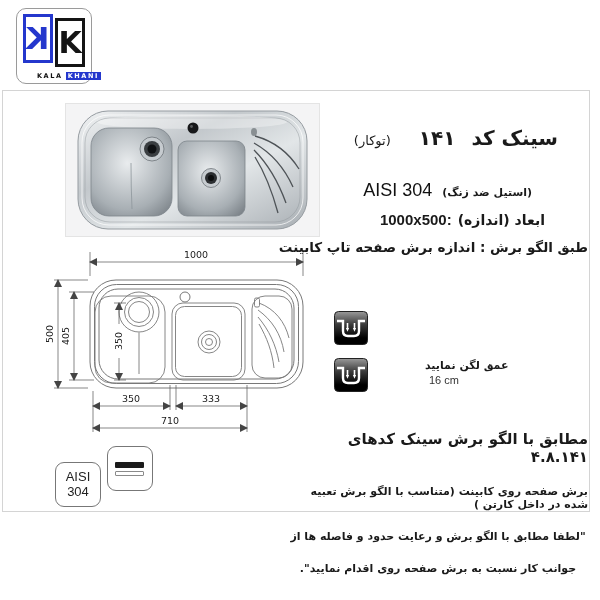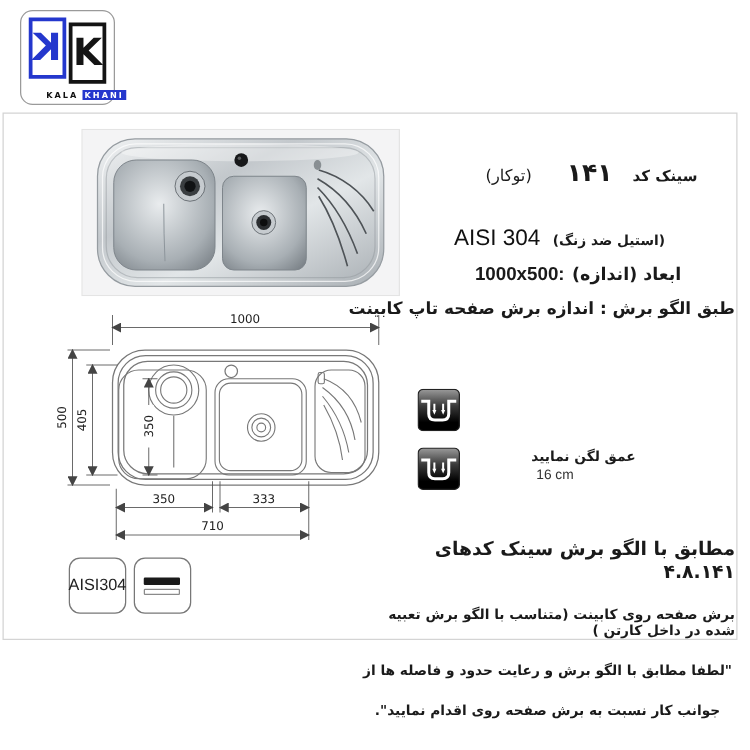--- a/index.html
+++ b/index.html
@@ -21,21 +21,21 @@
 
   
   .frame{left:2px;top:90px;width:586px;height:420px;border:1px solid #d4d4d4;}
 
   
   .photo{left:65px;top:103px;width:255px;height:134px;}
 
   
   .rtl-row{display:flex;align-items:baseline;}
   .title-line{right:42px;top:126px;}
-  .title-main{font-size:12px;font-weight:700;}
+  .title-main{font-size:20px;font-weight:700;}
   .title-code{font-size:20px;font-weight:700;margin:0 16px 0 0;}
   .title-mount{font-size:13px;font-weight:400;margin-right:28px;}
   .aisi-line{right:68px;top:180px;}
   .aisi-note{font-size:11px;font-weight:700;margin-left:10px;}
   .aisi-grade{font-family:"Liberation Sans",sans-serif;font-size:18px;color:#111;}
   .size-line{right:55px;top:211px;}
   .size-label{font-size:14px;font-weight:700;margin-left:6px;}
   .size-value{font-size:15px;font-weight:600;font-family:"Liberation Sans",sans-serif;}
   .pattern-line{right:12px;top:239px;font-size:13.5px;font-weight:600;}
 
@@ -49,21 +49,21 @@
   .depth-value{font-size:11px;font-weight:400;color:#333;display:block;margin:2px 0 0 4px;font-family:"Liberation Sans",sans-serif;}
 
   
   .footer-block{right:12px;top:430px;width:300px;text-align:right;}
   .footer-heading{font-size:15px;font-weight:700;display:block;}
   .footer-line{font-size:11px;font-weight:700;display:block;margin-top:19px;}
   .footer-center{text-align:center;}
 
   
   .stamp-box{box-sizing:border-box;width:46px;height:45px;border:1.6px solid #777;border-radius:9px;background:#fff;}
-  .stamp-aisi{left:55px;top:446px;display:flex;align-items:center;justify-content:center;}
+  .stamp-aisi{left:55px;top:462px;display:flex;flex-direction:column;align-items:center;justify-content:center;}
   .stamp-aisi span{font-family:"Liberation Sans",sans-serif;font-size:13px;line-height:1.15;color:#222;}
   .stamp-steel{left:107px;top:446px;}
   .bar-solid{position:absolute;left:7px;top:15px;width:29px;height:6px;background:#1a1a1a;border-radius:1px;}
   .bar-outline{position:absolute;left:7px;top:24px;width:29px;height:5px;border:1px solid #8a8a8a;box-sizing:border-box;border-radius:1px;background:#fff;}
 </style>
 </head>
 <body>
 
 <div class="page">
 

